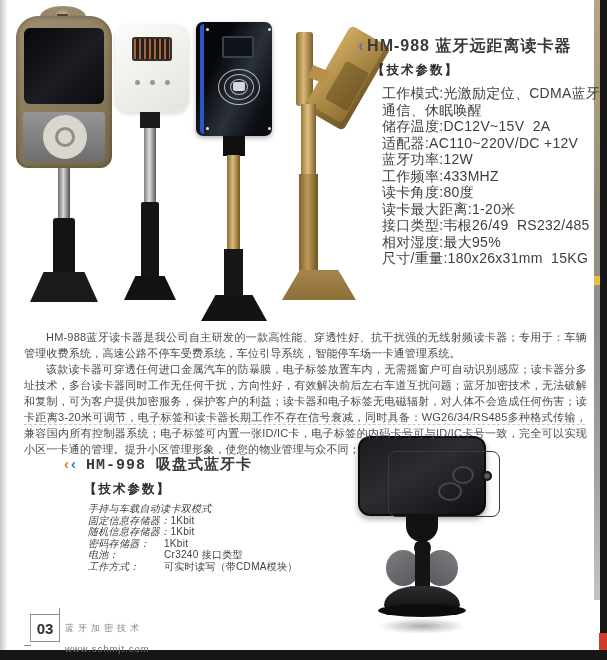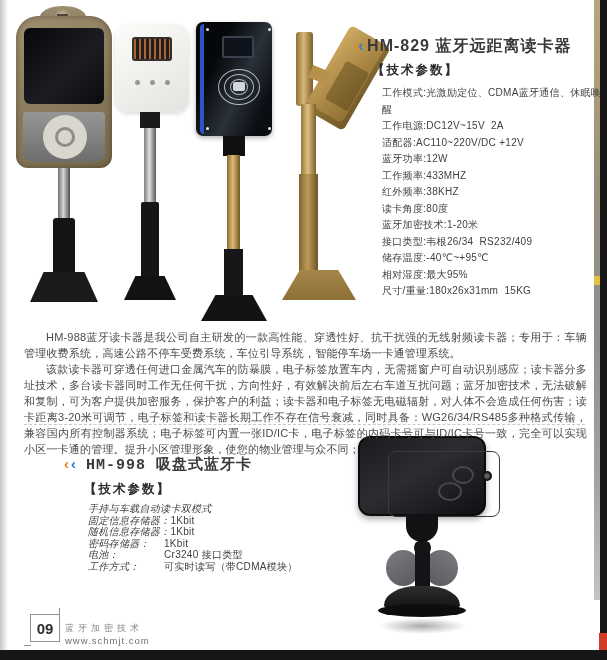--- a/index.html
+++ b/index.html
@@ -25,41 +25,41 @@
   .chev { font-weight:bold; letter-spacing:-3px; margin-right:1px; }
   .chev-orange { color:var(--accent_orange,#ef7f1a); }
   .chev-blue { color:var(--accent_blue,#2b82d9); }
 
   .params-heading { position:absolute; font-size:12.5px; font-weight:bold; color:#2b2b2b; letter-spacing:2px; }
   .params1 { left:372px; top:62px; }
   .params2 { left:84px; top:481px; }
 
   
   .specs1 { position:absolute; left:382px; top:85px; width:222px; }
-  .specs1 .spec-row { font-size:10px; line-height:16.5px; color:#3f3f3f; white-space:nowrap; letter-spacing:0.3px; }
+  .specs1 .spec-row { font-size:14px; line-height:16.5px; color:#3f3f3f; white-space:nowrap; letter-spacing:0.3px; }
   .specs2 { position:absolute; left:88px; top:503px; width:250px; }
   .specs2 .spec-row { display:flex; font-size:10px; line-height:11.5px; color:#3f3f3f; white-space:nowrap; letter-spacing:0.3px; }
   .specs2 .spec-label { min-width:76px;font-style:italic; }
   .spec-value { white-space:pre-wrap; }
 
   
   .desc { position:absolute; left:24px; top:329px; width:563px; font-size:11px; line-height:16px;
           color:#4a4a4a; text-align:justify; letter-spacing:0.2px; }
   .desc p { text-indent:2em; }
   .dashline { position:absolute; left:24px; top:424px; width:561px; border-top:1px dashed #c9c9c9; }
 
   
   .footer { position:absolute; left:30px; top:614px; display:flex; align-items:flex-start; }
   .page-box { width:30px; height:28px; border:1px solid #909090; display:flex; align-items:center;
               justify-content:center; font-size:15px; font-weight:bold; color:#2e2e2e; position:relative; }
   .page-box::before { content:""; position:absolute; right:-1px; top:-7px; width:1px; height:7px; background:#909090; }
   .page-box::after { content:""; position:absolute; left:-7px; bottom:-5px; width:7px; height:1px; background:#909090; }
   .footer-text { margin-left:5px; padding-top:8px; }
   .company { font-size:9px; color:#8a8a8a; letter-spacing:4px; }
-  .website { font-size:9.5px; color:#6f6f6f; letter-spacing:1px; }
+  .website { font-size:9.5px; color:#6f6f6f; letter-spacing:1px;margin-top:8px; }
 
   
   .product { position:absolute; }
   .product div { position:absolute; }
 
   
   .p1 { left:14px; top:8px; width:102px; height:296px; }
   .p1-hump { left:26px; top:-2px; width:46px; height:22px; background:linear-gradient(#9d8d70,#8a7a5e); border-radius:50% 50% 0 0; }
   .p1-screw { left:41px; top:1px; width:15px; height:13px; border-radius:50%; background:radial-gradient(#c3b79a,#8d7f63); }
   .p1-screw::after { content:""; position:absolute; left:2px; top:5px; width:11px; height:2px; background:#4c4437; }
@@ -226,65 +226,59 @@
     <div class="p5-wingL"></div>
     <div class="p5-wingR"></div>
     <div class="p5-stem"></div>
     <div class="p5-dome"></div>
     <div class="p5-foot"></div>
     <div class="p5-refl"></div>
   </div>
 
   <div class="h1">
     <span class="chev chev-orange">‹</span><span class="chev chev-blue">‹</span>
-    <span>HM-829 蓝牙远距离读卡器</span>
+    <span>HM-988 蓝牙远距离读卡器</span>
   </div>
   <div class="params-heading params1">【技术参数】</div>
   <div class="specs1">
 
       <div class="spec-row">
         <span class="spec-label">工作模式:</span><span class="spec-value">光激励定位、CDMA蓝牙通信、休眠唤醒</span>
       </div>
 
       <div class="spec-row">
-        <span class="spec-label">工作电源:</span><span class="spec-value">DC12V~15V  2A</span>
+        <span class="spec-label">储存温度:</span><span class="spec-value">DC12V~15V  2A</span>
       </div>
 
       <div class="spec-row">
         <span class="spec-label">适配器:</span><span class="spec-value">AC110~220V/DC +12V</span>
       </div>
 
       <div class="spec-row">
         <span class="spec-label">蓝牙功率:</span><span class="spec-value">12W</span>
       </div>
 
       <div class="spec-row">
         <span class="spec-label">工作频率:</span><span class="spec-value">433MHZ</span>
       </div>
 
-      <div class="spec-row">
-        <span class="spec-label">红外频率:</span><span class="spec-value">38KHZ</span>
-      </div>
 
       <div class="spec-row">
         <span class="spec-label">读卡角度:</span><span class="spec-value">80度</span>
       </div>
 
       <div class="spec-row">
-        <span class="spec-label">蓝牙加密技术:</span><span class="spec-value">1-20米</span>
-      </div>
-
-
-      <div class="spec-row">
-        <span class="spec-label">接口类型:</span><span class="spec-value">韦根26/34  RS232/409</span>
-      </div>
-
-      <div class="spec-row">
-        <span class="spec-label">储存温度:</span><span class="spec-value">-40℃~+95℃</span>
-      </div>
+        <span class="spec-label">读卡最大距离:</span><span class="spec-value">1-20米</span>
+      </div>
+
+
+      <div class="spec-row">
+        <span class="spec-label">接口类型:</span><span class="spec-value">韦根26/49  RS232/485</span>
+      </div>
+
 
 
       <div class="spec-row">
         <span class="spec-label">相对湿度:</span><span class="spec-value">最大95%</span>
       </div>
 
       <div class="spec-row">
         <span class="spec-label">尺寸/重量:</span><span class="spec-value">180x26x31mm  15KG</span>
       </div>
     </div>
@@ -329,20 +323,20 @@
       </div>
 
 
       <div class="spec-row">
         <span class="spec-label">工作方式：</span>
         <span class="spec-value">可实时读写（带CDMA模块）</span>
       </div>
     </div>
 
   <div class="footer">
-    <div class="page-box">09</div>
+    <div class="page-box">03</div>
     <div class="footer-text">
       <div class="company">蓝牙加密技术</div>
       <div class="website">www.schmjt.com</div>
     </div>
   </div>
 
 </div>
 
 </body></html>

